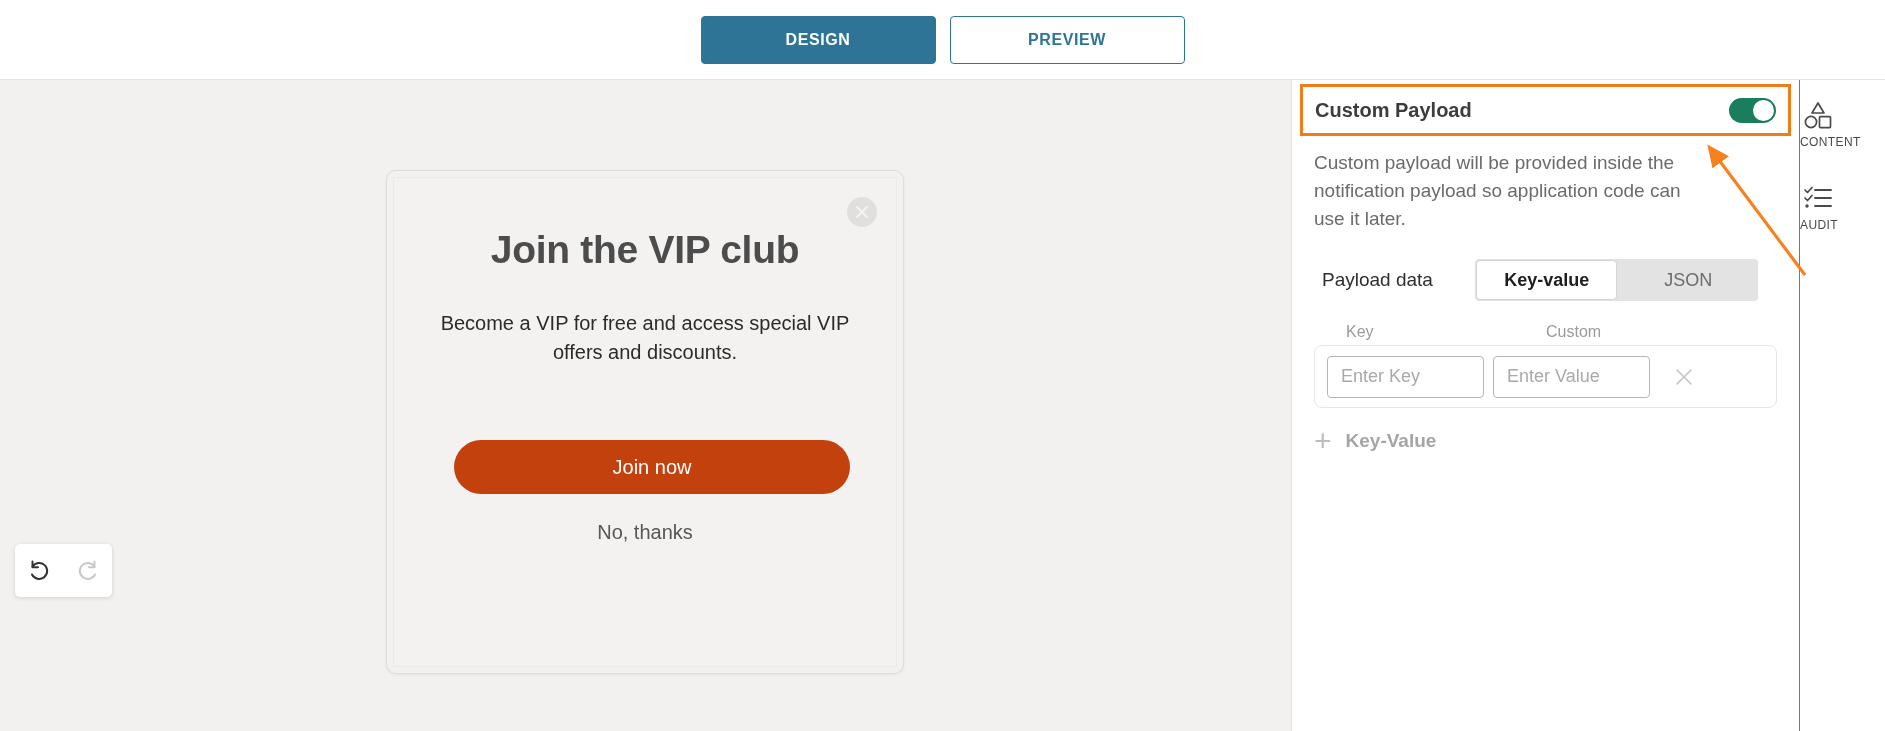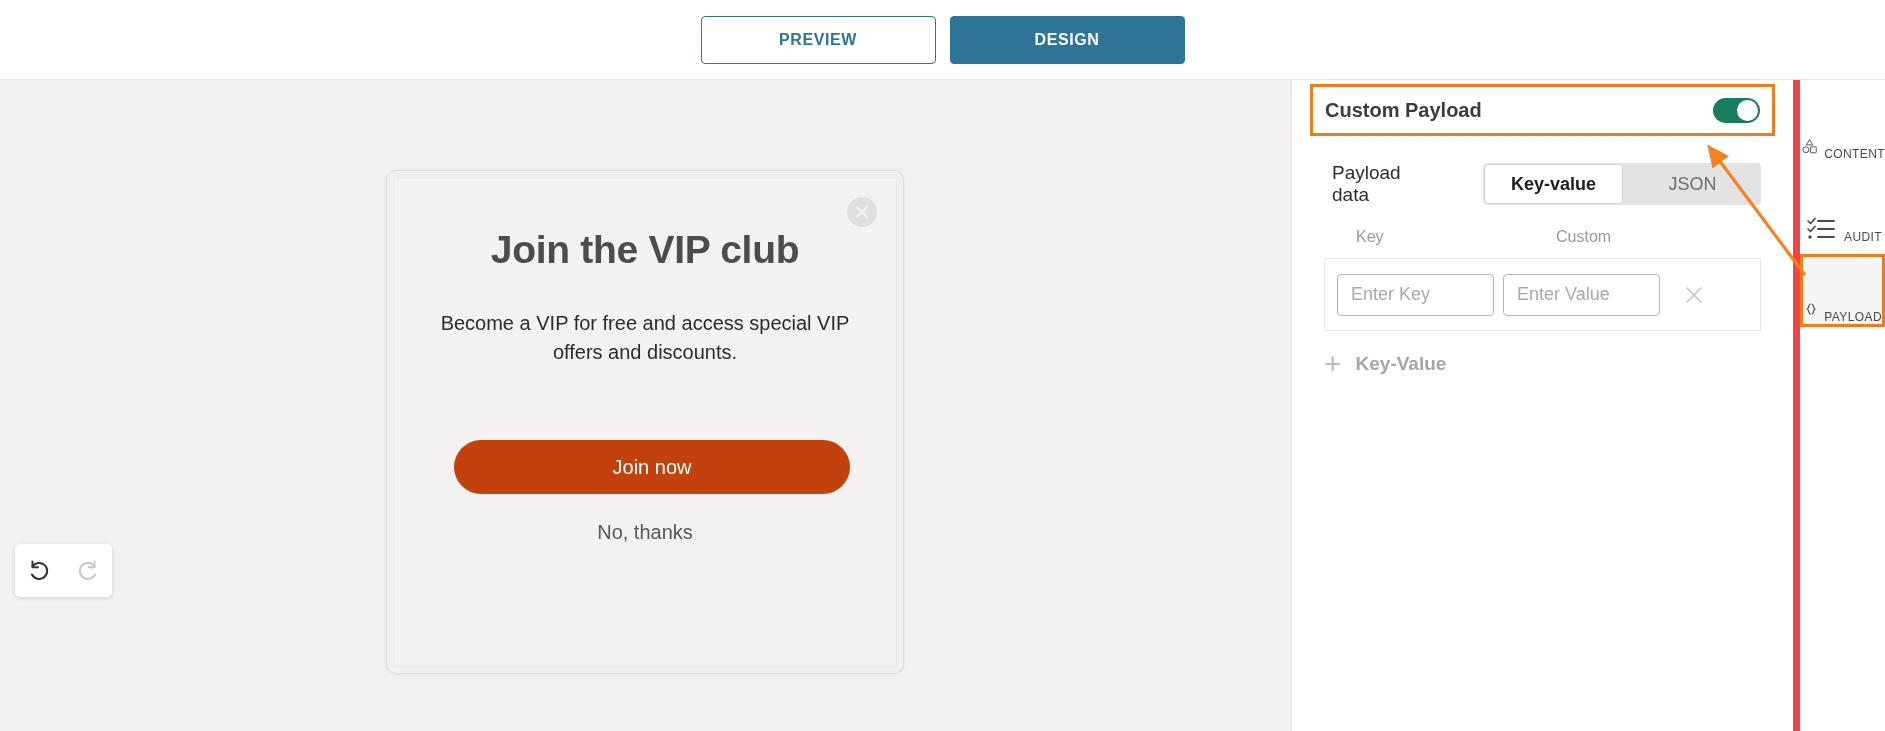--- a/index.html
+++ b/index.html
@@ -82,22 +82,22 @@
     width: 97px; height: 53px; background: #ffffff;
     border-radius: 5px; box-shadow: 0 1px 4px rgba(0,0,0,0.14);
     display: flex; align-items: center; justify-content: space-around;
   }
   .history-btn { width: 30px; height: 30px; display:flex; align-items:center; justify-content:center; cursor: pointer; }
 
   
   .panel {
     position: absolute; left: 1292px; top: 80px;
     width: 508px; height: 651px; background: #ffffff;
-    border-right: 7px solid #ef4444;
-    padding: 0 32px;
+    border-right: 1px solid #ef4444;
+    padding: 0 22px;
   }
   .panel-head-row {
     display: flex; align-items: center; justify-content: space-between;
     height: 52px; margin-top: 4px; padding: 0 12px;
     border: 3px solid #ef7c17;
     margin-left: -14px; margin-right: -14px;
   }
   .panel-head-title { font-size: 20px; font-weight: bold; color: #3c3c3c; }
   .toggle {
     width: 47px; height: 25px; border-radius: 13px; background: #1a7d5e;
@@ -125,22 +125,22 @@
   .seg.active {
     background: #ffffff; color: #1e1e1e; font-weight: bold;
     border: 1px solid #d4d4d4; border-radius: 4px; margin: 1px;
   }
 
   .kv-heads { display: flex; margin-top: 22px; padding-left: 22px; }
   .kv-head { font-size: 16px; color: #9a9a9a; margin-left: 10px; }
   .kv-head.key { width: 190px; }
 
   .kv-box {
-    margin-top: 12px; border: 1px solid #e6e6e6; border-radius: 1px;
-    height: 73px; display: flex; align-items: center; padding: 0 12px;
+    margin-top: 4px; border: 1px solid #e6e6e6; border-radius: 8px;
+    height: 63px; display: flex; align-items: center; padding: 0 12px;
   }
   .kv-input {
     height: 42px; border: 1px solid #b5b5b5; border-radius: 4px;
     font-size: 18px; padding: 0 13px; color: #333; background: #fff;
     font-family: "Liberation Sans", sans-serif;
   }
   .kv-input::placeholder { color: #a9a9a9; }
   .kv-key { width: 157px; }
   .kv-val { width: 157px; margin-left: 9px; }
   .kv-remove { margin-left: 22px; cursor: pointer; display:flex; }
@@ -151,42 +151,42 @@
   }
   .add-plus { font-size: 30px; font-weight: 300; margin-right: 14px; line-height: 1; color: #bdbdbd; }
 
   
   .rail {
     position: absolute; left: 1800px; top: 80px;
     width: 85px; height: 651px; background: #ffffff;
     padding-top: 8px;
   }
   .rail-item {
-    width: 85px; height: 73px; display: flex; flex-direction: row;
-    align-items: flex-end; justify-content: center; cursor: pointer; gap: 5px;
+    width: 85px; height: 73px; display: flex; flex-direction: column;
+    align-items: flex-start; justify-content: center; cursor: pointer; gap: 5px;
     position: relative; margin-bottom: 10px;
   }
   .rail-item.selected { background: #f5f5f5; border: 3px solid #ef7c17; }
   .rail-label { font-size: 12px; color: #4a4a4a; letter-spacing: 0.4px; }
 
   
   .arrow-overlay { position: absolute; left: 0; top: 0; width: 1885px; height: 731px; pointer-events: none; }
 </style>
 </head>
 <body>
 
 <div id="app">
 
   <div class="header">
     <div class="mode-tabs">
+      <div class="mode-tab active">
+        <span>DESIGN</span>
+      </div>
       <div class="mode-tab inactive">
         <span>PREVIEW</span>
-      </div>
-      <div class="mode-tab active">
-        <span>DESIGN</span>
       </div>
     </div>
   </div>
 
   <div class="canvas">
 
     <div class="modal-outer">
       <div class="modal-inner">
 
         <div class="modal-close">
@@ -226,20 +226,21 @@
 
   <div class="panel">
 
     <div class="panel-head-row">
       <div class="panel-head-title">Custom Payload</div>
       <div class="toggle">
         <div class="knob"></div>
       </div>
     </div>
 
+    <div class="panel-desc">Custom payload will be provided inside the notification payload so application code can use it later.</div>
 
     <div class="payload-row">
       <div class="payload-label">Payload data</div>
       <div class="seg-group">
         <div class="seg active">
           <span>Key-value</span>
         </div>
         <div class="seg">
           <span>JSON</span>
         </div>
@@ -281,27 +282,20 @@
     <div class="rail-item">
       <svg width="36" height="30" viewBox="0 0 36 30">
         <path d="M5 7 L7.5 9.5 L12 4.5" stroke="#4a4a4a" stroke-width="1.7" fill="none" stroke-linecap="round" stroke-linejoin="round"></path>
         <path d="M5 15 L7.5 17.5 L12 12.5" stroke="#4a4a4a" stroke-width="1.7" fill="none" stroke-linecap="round" stroke-linejoin="round"></path>
         <circle cx="7" cy="23" r="1.7" fill="#4a4a4a"></circle>
         <path d="M15 7 L31 7 M15 15 L31 15 M15 23 L31 23" stroke="#4a4a4a" stroke-width="1.9" stroke-linecap="round"></path>
       </svg>
       <div class="rail-label">AUDIT</div>
     </div>
 
-    <div class="rail-item selected">
-      <svg width="36" height="30" viewBox="0 0 36 30">
-        <path d="M16 4 C12.5 4 13.6 13 9.5 15 C13.6 17 12.5 26 16 26" stroke="#3a3a3a" stroke-width="2.4" fill="none" stroke-linecap="round" stroke-linejoin="round"></path>
-        <path d="M20 4 C23.5 4 22.4 13 26.5 15 C22.4 17 23.5 26 20 26" stroke="#3a3a3a" stroke-width="2.4" fill="none" stroke-linecap="round" stroke-linejoin="round"></path>
-      </svg>
-      <div class="rail-label">PAYLOAD</div>
-    </div>
   </div>
 
   <svg class="arrow-overlay">
     <defs>
       <marker id="arrowhead" markerWidth="7" markerHeight="7" refX="5.6" refY="3.2" orient="auto">
         <path d="M0,0 L7,3.2 L0,6.4 z" fill="#f5821f"></path>
       </marker>
     </defs>
     <line x1="1805" y1="275" x2="1710" y2="148" stroke="#f5821f" stroke-width="3.2" marker-end="url(#arrowhead)"></line>
   </svg>

